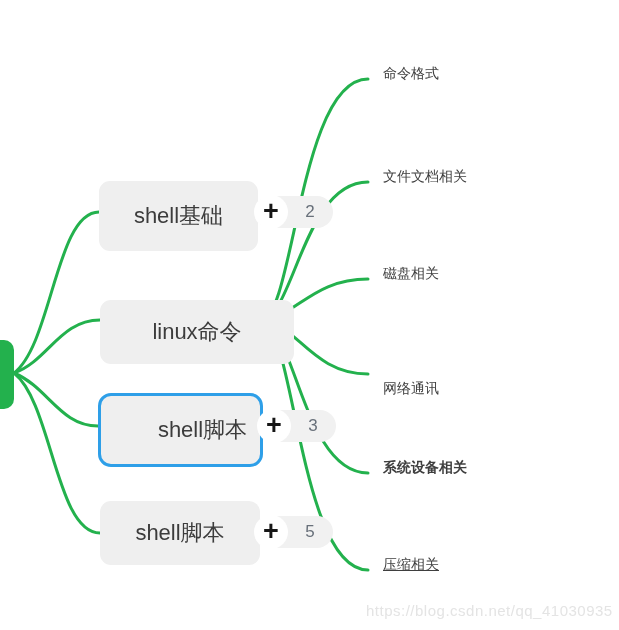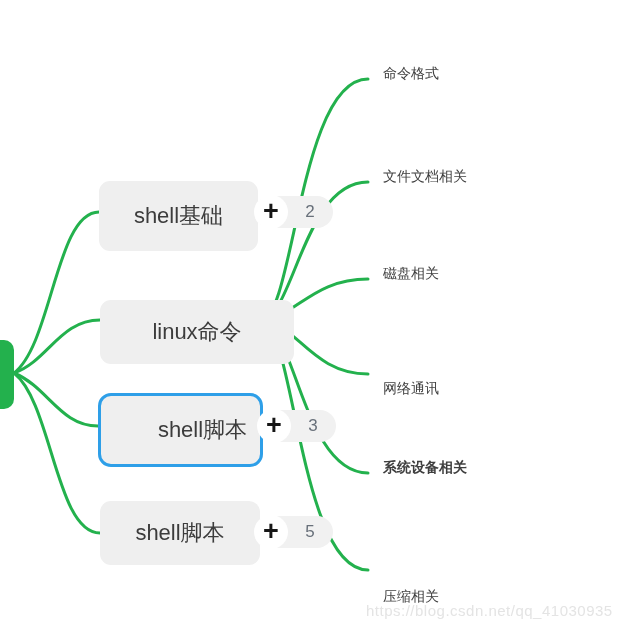--- a/index.html
+++ b/index.html
@@ -77,21 +77,21 @@
     font-size: 14px;
     color: #3f3f3f;
     white-space: nowrap;
     cursor: default;
   }
   #leaf-0 { top:  61px; }
   #leaf-1 { top: 164px; }
   #leaf-2 { top: 261px; }
   #leaf-3 { top: 376px; }
   #leaf-4 { top: 455px; font-weight: bold; }
-  #leaf-5 { top: 584px; }
+  #leaf-5 { top: 552px; text-decoration: underline; }
 
   #watermark {
     position: absolute;
     left: 366px;
     top: 602px;
     font-size: 15px;
     color: #e4e4e4;
     letter-spacing: 0.5px;
     white-space: nowrap;
   }

